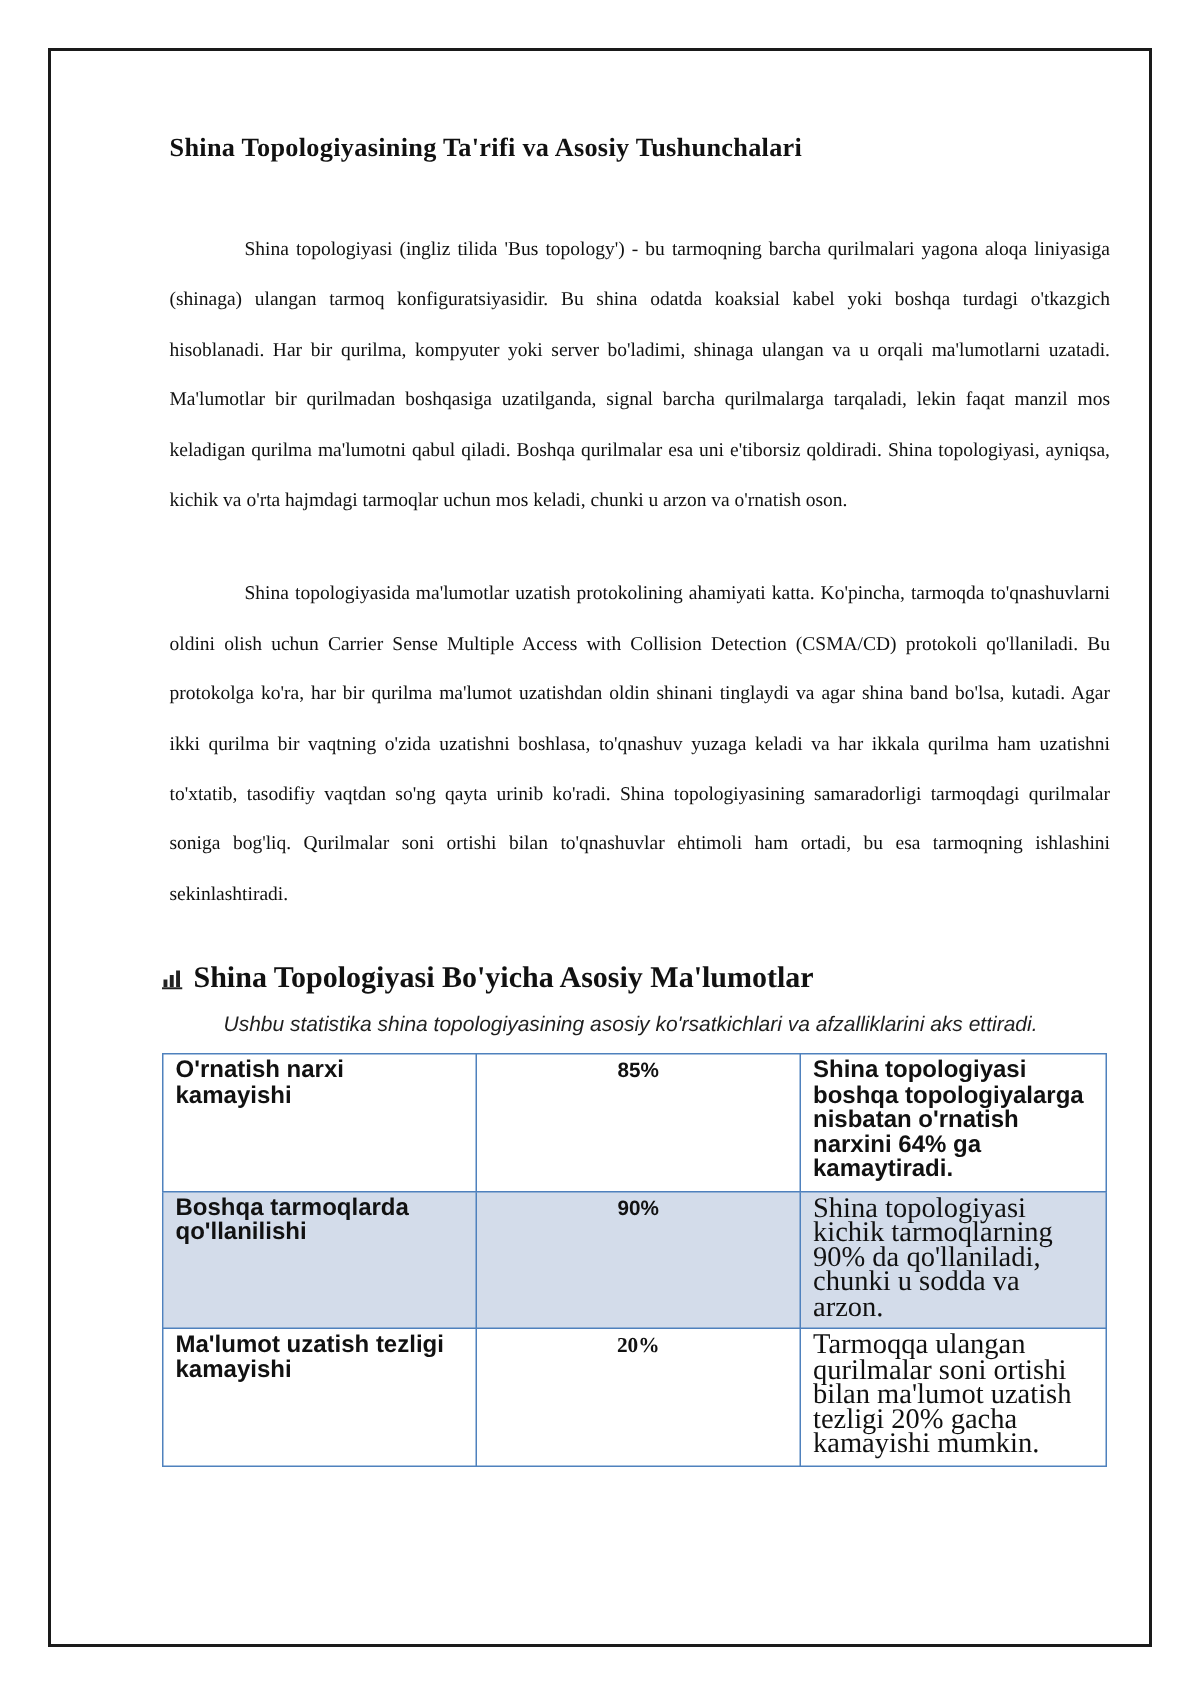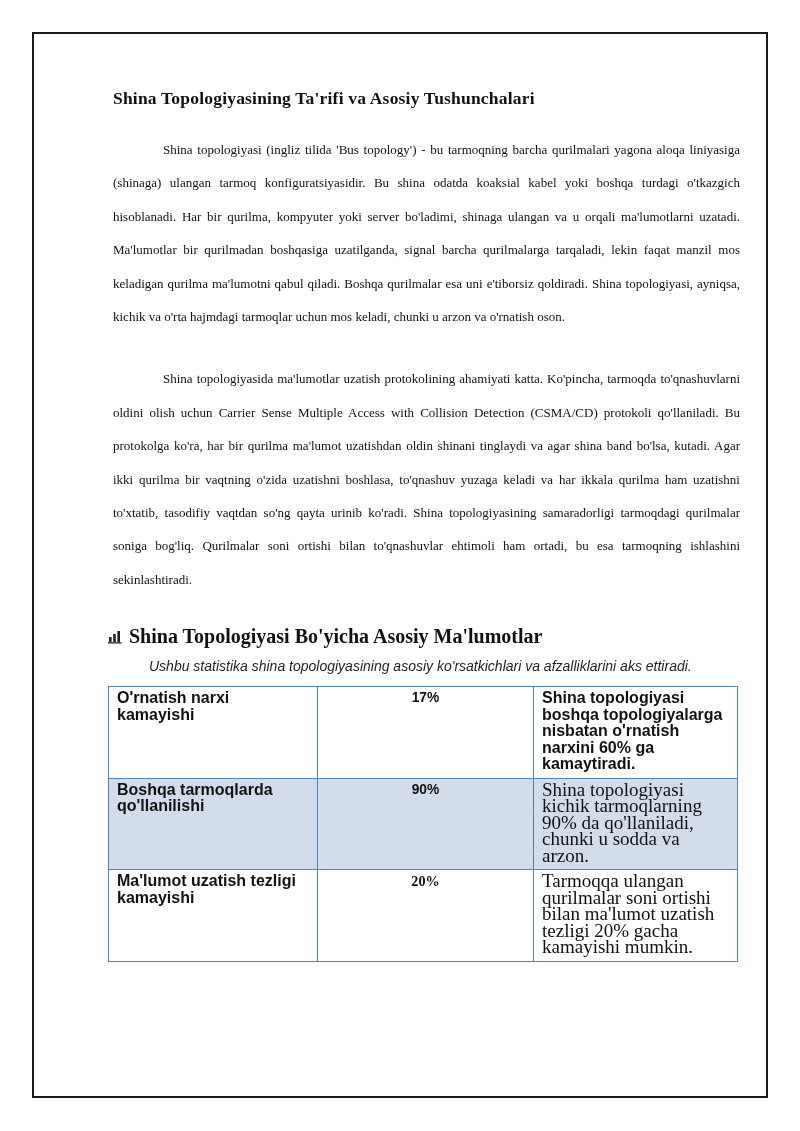--- a/index.html
+++ b/index.html
@@ -19,21 +19,21 @@
   }
   .content {
     position: absolute;
     left: 113px; top: 88px;
     width: 627px;
   }
   .doc-title {
     font-weight: bold;
     font-size: 17.5px;
     letter-spacing: 0.2px;
-    margin-bottom: 24px;
+    margin-bottom: 40px;
   }
   .para {
     font-size: 13px;
     line-height: 33.4px;
     text-align: justify;
     text-indent: 50px;
     margin-bottom: 29px;
   }
   .section-head {
     display: flex;
@@ -130,22 +130,22 @@
 
   <table class="stats">
     <colgroup>
         <col class="c1">
         <col class="c2">
         <col class="c3">
       </colgroup>
     <tbody>
       <tr>
         <td>O'rnatish narxi kamayishi</td>
-        <td>17%</td>
-        <td>Shina topologiyasi boshqa topologiyalarga nisbatan o'rnatish narxini 60% ga kamaytiradi.</td>
+        <td>85%</td>
+        <td>Shina topologiyasi boshqa topologiyalarga nisbatan o'rnatish narxini 64% ga kamaytiradi.</td>
       </tr>
       <tr>
         <td>Boshqa tarmoqlarda qo'llanilishi</td>
         <td>90%</td>
         <td>Shina topologiyasi kichik tarmoqlarning 90% da qo'llaniladi, chunki u sodda va arzon.</td>
       </tr>
       <tr>
         <td>Ma'lumot uzatish tezligi kamayishi</td>
         <td>20%</td>
         <td>Tarmoqqa ulangan qurilmalar soni ortishi bilan ma'lumot uzatish tezligi 20% gacha kamayishi mumkin.</td>

